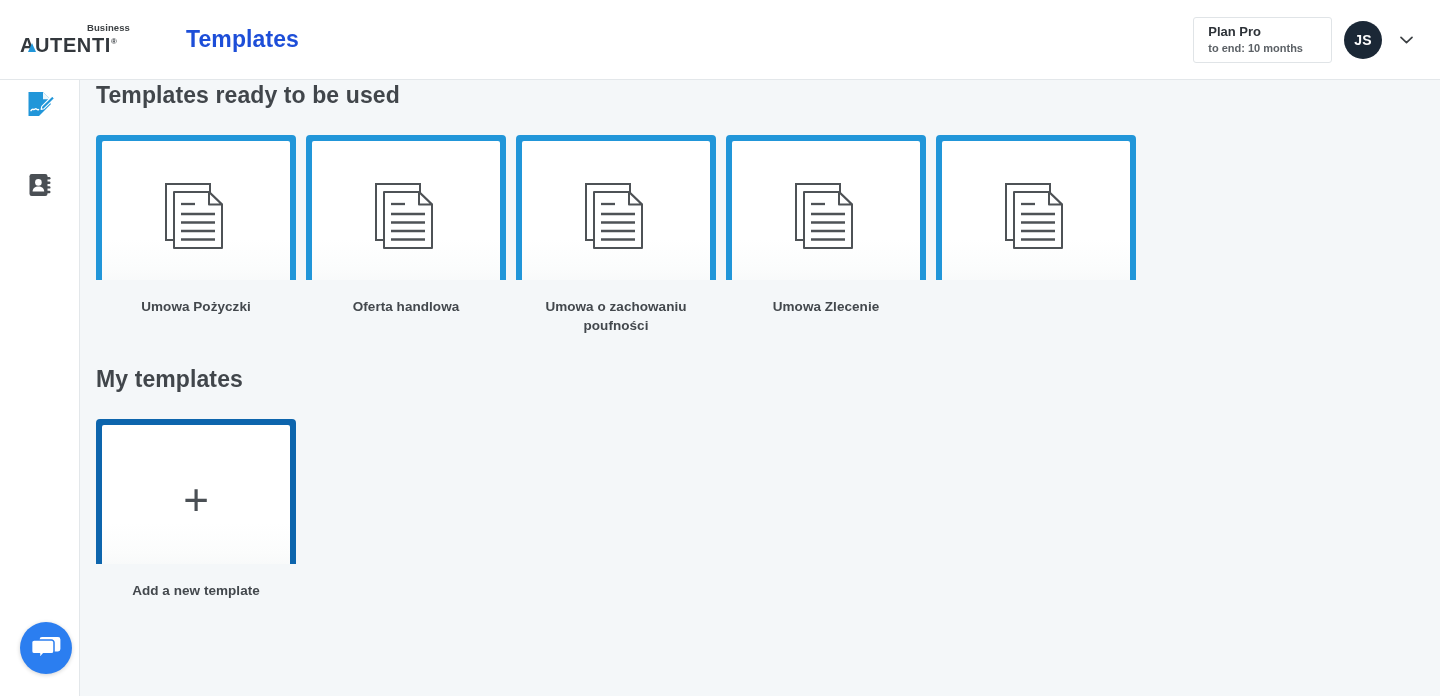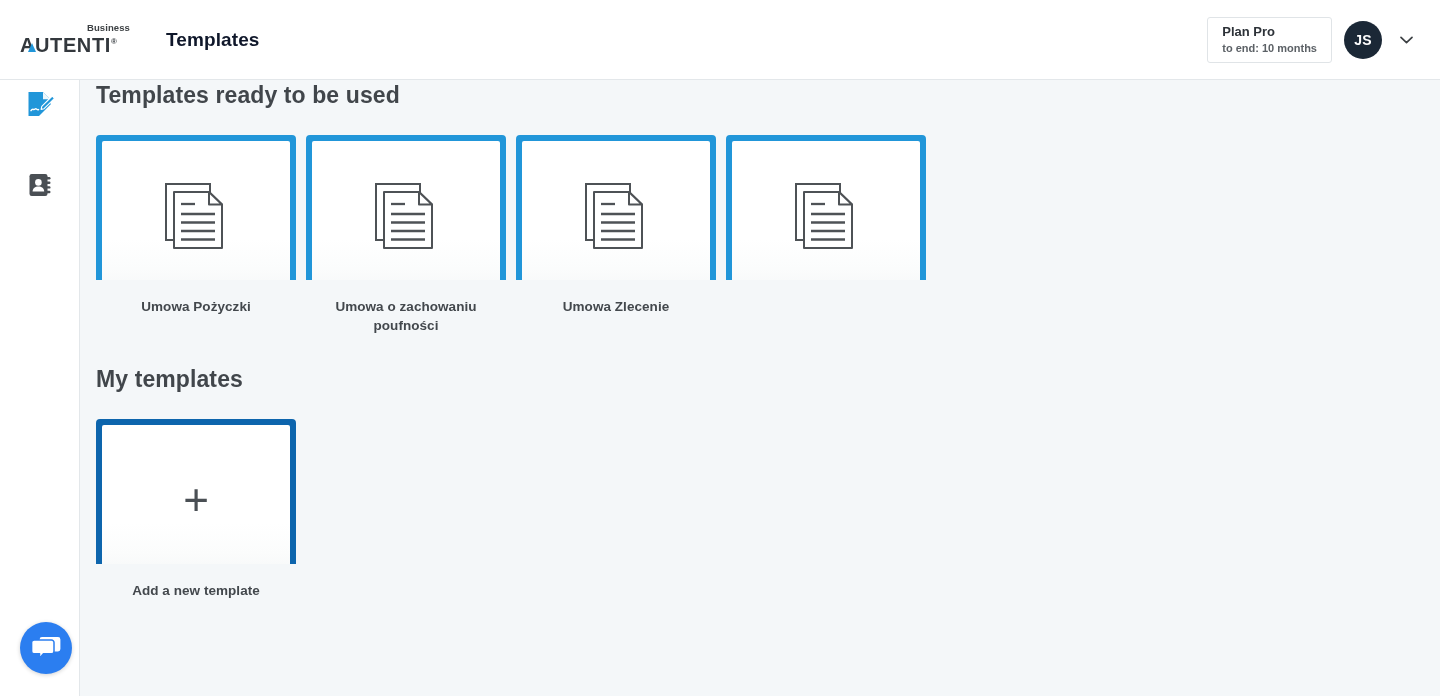--- a/index.html
+++ b/index.html
@@ -69,39 +69,39 @@
     position: absolute;
     left: 8px;
     bottom: 3px;
     width: 0; height: 0;
     border-left: 4px solid transparent;
     border-right: 4px solid transparent;
     border-bottom: 9px solid #2196d9;
   }
 
   .header-title {
-    margin-left: 34px;
-    font-size: 19px;
-    font-weight: 700;
-    color: #0f172a;
+    margin-left: 54px;
+    font-size: 23px;
+    font-weight: 700;
+    color: #1d4ed8;
     letter-spacing: 0.1px;
   }
 
   .header-right {
     margin-left: auto;
     margin-right: 22px;
     display: flex;
     align-items: center;
     gap: 12px;
   }
 
   .plan-box {
     border: 1px solid #e0e4e7;
     border-radius: 3px;
-    padding: 6px 14px 7px 14px;
+    padding: 6px 28px 7px 14px;
     background: #ffffff;
     min-width: 94px;
     cursor: pointer;
   }
   .plan-name {
     font-size: 13px;
     font-weight: 700;
     color: #2d3238;
     line-height: 16px;
   }
@@ -357,85 +357,106 @@
                 <line x1="16" y1="48" x2="50" y2="48" stroke="#4e5256" stroke-width="2.3"></line>
                 <line x1="16" y1="56.5" x2="50" y2="56.5" stroke="#4e5256" stroke-width="2.3"></line>
               </svg>
             </span>
           </div>
         </div>
       </div>
       <div class="card-label">Umowa Pożyczki</div>
     </div>
 
-
     <div class="card-cell">
       <div class="card-frame">
         <div class="card-frame-inner" style="--frame:#2196d9">
           <div class="card-face">
             <span>
               <svg width="62" height="66" viewBox="0 0 62 66">
                 <rect x="1" y="1" width="44" height="56" fill="#ffffff" stroke="#4e5256" stroke-width="2"></rect>
                 <path d="M9 9 H44 L57 21.5 V65 H9 Z" fill="#ffffff" stroke="#4e5256" stroke-width="2" stroke-linejoin="round"></path>
                 <path d="M44 9 V21.5 H57 Z" fill="#ffffff" stroke="#4e5256" stroke-width="2" stroke-linejoin="round"></path>
                 <line x1="16" y1="21" x2="30" y2="21" stroke="#4e5256" stroke-width="2.3"></line>
                 <line x1="16" y1="31" x2="50" y2="31" stroke="#4e5256" stroke-width="2.3"></line>
                 <line x1="16" y1="39.5" x2="50" y2="39.5" stroke="#4e5256" stroke-width="2.3"></line>
                 <line x1="16" y1="48" x2="50" y2="48" stroke="#4e5256" stroke-width="2.3"></line>
                 <line x1="16" y1="56.5" x2="50" y2="56.5" stroke="#4e5256" stroke-width="2.3"></line>
               </svg>
             </span>
           </div>
         </div>
       </div>
-      <div class="card-label">Umowa o zachowaniu poufności</div>
-    </div>
-
+      <div class="card-label">Oferta handlowa</div>
+    </div>
 
     <div class="card-cell">
       <div class="card-frame">
         <div class="card-frame-inner" style="--frame:#2196d9">
           <div class="card-face">
             <span>
               <svg width="62" height="66" viewBox="0 0 62 66">
                 <rect x="1" y="1" width="44" height="56" fill="#ffffff" stroke="#4e5256" stroke-width="2"></rect>
                 <path d="M9 9 H44 L57 21.5 V65 H9 Z" fill="#ffffff" stroke="#4e5256" stroke-width="2" stroke-linejoin="round"></path>
                 <path d="M44 9 V21.5 H57 Z" fill="#ffffff" stroke="#4e5256" stroke-width="2" stroke-linejoin="round"></path>
                 <line x1="16" y1="21" x2="30" y2="21" stroke="#4e5256" stroke-width="2.3"></line>
                 <line x1="16" y1="31" x2="50" y2="31" stroke="#4e5256" stroke-width="2.3"></line>
                 <line x1="16" y1="39.5" x2="50" y2="39.5" stroke="#4e5256" stroke-width="2.3"></line>
                 <line x1="16" y1="48" x2="50" y2="48" stroke="#4e5256" stroke-width="2.3"></line>
                 <line x1="16" y1="56.5" x2="50" y2="56.5" stroke="#4e5256" stroke-width="2.3"></line>
               </svg>
             </span>
           </div>
         </div>
       </div>
-      <div class="card-label">Umowa Zlecenie</div>
-    </div>
+      <div class="card-label">Umowa o zachowaniu poufności</div>
+    </div>
+
 
     <div class="card-cell">
       <div class="card-frame">
         <div class="card-frame-inner" style="--frame:#2196d9">
           <div class="card-face">
             <span>
               <svg width="62" height="66" viewBox="0 0 62 66">
                 <rect x="1" y="1" width="44" height="56" fill="#ffffff" stroke="#4e5256" stroke-width="2"></rect>
                 <path d="M9 9 H44 L57 21.5 V65 H9 Z" fill="#ffffff" stroke="#4e5256" stroke-width="2" stroke-linejoin="round"></path>
                 <path d="M44 9 V21.5 H57 Z" fill="#ffffff" stroke="#4e5256" stroke-width="2" stroke-linejoin="round"></path>
                 <line x1="16" y1="21" x2="30" y2="21" stroke="#4e5256" stroke-width="2.3"></line>
                 <line x1="16" y1="31" x2="50" y2="31" stroke="#4e5256" stroke-width="2.3"></line>
                 <line x1="16" y1="39.5" x2="50" y2="39.5" stroke="#4e5256" stroke-width="2.3"></line>
                 <line x1="16" y1="48" x2="50" y2="48" stroke="#4e5256" stroke-width="2.3"></line>
                 <line x1="16" y1="56.5" x2="50" y2="56.5" stroke="#4e5256" stroke-width="2.3"></line>
               </svg>
             </span>
           </div>
         </div>
       </div>
+      <div class="card-label">Umowa Zlecenie</div>
+    </div>
+
+    <div class="card-cell">
+      <div class="card-frame">
+        <div class="card-frame-inner" style="--frame:#2196d9">
+          <div class="card-face">
+            <span>
+              <svg width="62" height="66" viewBox="0 0 62 66">
+                <rect x="1" y="1" width="44" height="56" fill="#ffffff" stroke="#4e5256" stroke-width="2"></rect>
+                <path d="M9 9 H44 L57 21.5 V65 H9 Z" fill="#ffffff" stroke="#4e5256" stroke-width="2" stroke-linejoin="round"></path>
+                <path d="M44 9 V21.5 H57 Z" fill="#ffffff" stroke="#4e5256" stroke-width="2" stroke-linejoin="round"></path>
+                <line x1="16" y1="21" x2="30" y2="21" stroke="#4e5256" stroke-width="2.3"></line>
+                <line x1="16" y1="31" x2="50" y2="31" stroke="#4e5256" stroke-width="2.3"></line>
+                <line x1="16" y1="39.5" x2="50" y2="39.5" stroke="#4e5256" stroke-width="2.3"></line>
+                <line x1="16" y1="48" x2="50" y2="48" stroke="#4e5256" stroke-width="2.3"></line>
+                <line x1="16" y1="56.5" x2="50" y2="56.5" stroke="#4e5256" stroke-width="2.3"></line>
+              </svg>
+            </span>
+          </div>
+        </div>
+      </div>
     </div>
 
   </div>
 
   <div class="section-title title-mine">My templates</div>
 
   <div class="cards-row row-mine">
 
     <div class="card-cell">
       <div class="card-frame">

